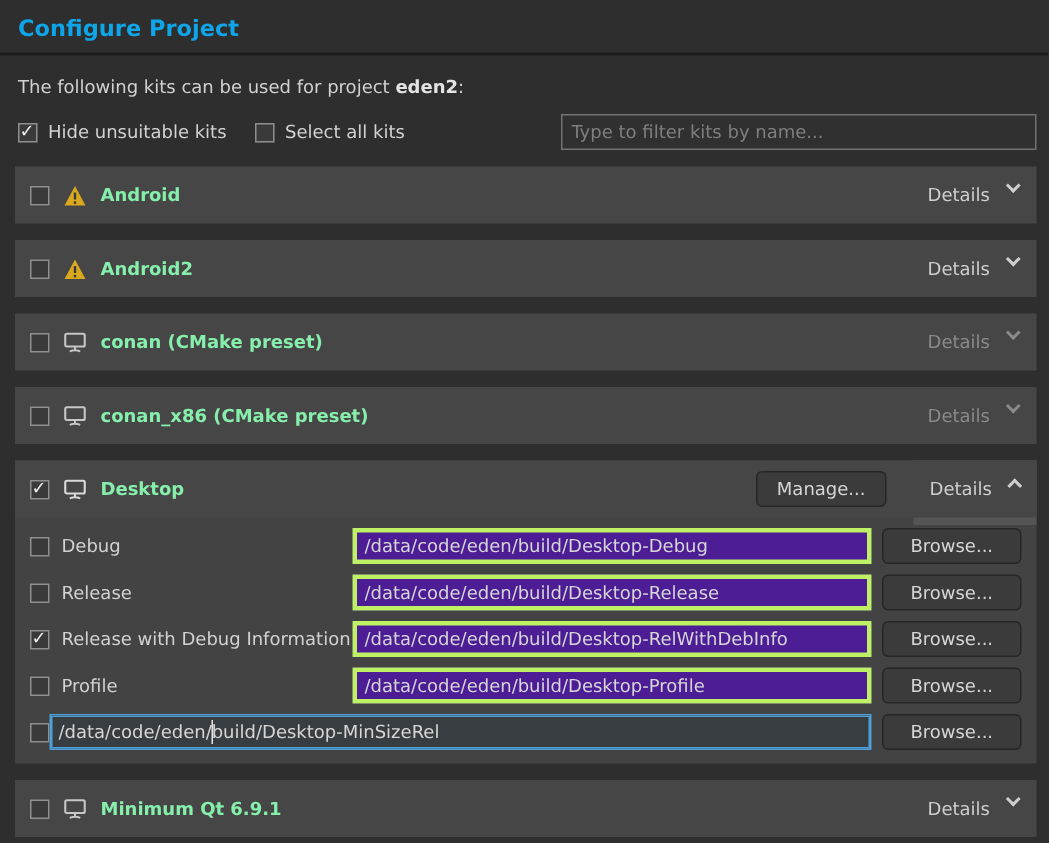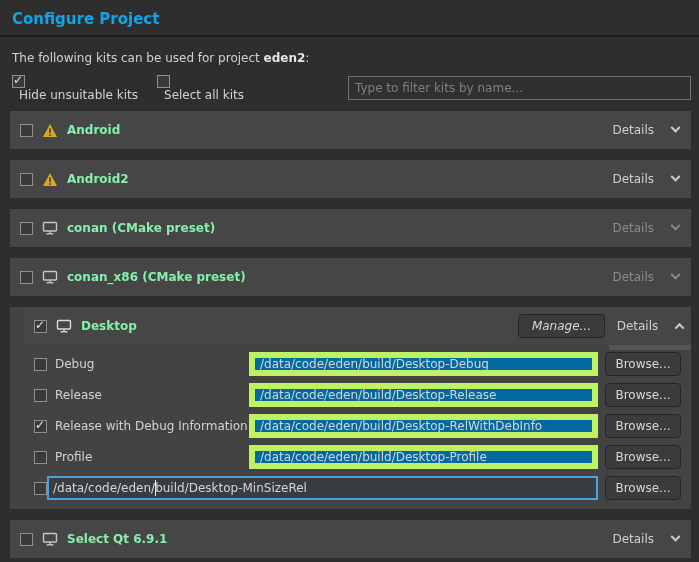--- a/index.html
+++ b/index.html
@@ -27,96 +27,95 @@
   .cb {
     width:13px; height:13px; flex:none;
     background:#3a3a3a; border:1px solid #8f8f8f;
     position:relative; display:inline-block; cursor:default;
   }
   .cb[data-checked="true"]::after {
     content:"✓"; position:absolute; left:0px; top:-3px;
     font-size:12px; font-weight:bold; color:#ececec;
   }
   .cb-label { margin-left:7px; color:#d2d2d2; }
-  .toolbar .group { display:flex; margin-right:19px;flex-direction:column; }
+  .toolbar .group { display:flex; align-items:center; margin-right:19px; }
   .filter-input {
     flex:1; height:24px; margin-left:85px;
     background:#303030; border:1px solid #727272;
     color:#d6d6d6; font-family:inherit; font-size:12px;
     padding:0 6px; outline:none;
   }
   .filter-input::placeholder { color:#7f7f7f; }
 
   
   .kit-row {
     margin:11px 8px 0 10px; height:38px;
     background:#464646;
     display:flex; align-items:center;
     padding:0 12px 0 10px;
     position:relative;
   }
   .kit-icon { margin-left:9px; display:inline-flex; flex:none; }
   .kit-name { margin-left:9px; font-weight:bold; color:#86efac; }
   .spacer { flex:1; }
   .details-btn {
-    display:flex; align-items:center; gap:18px;
+    display:flex; align-items:flex-start; gap:12px;
     color:#cfcfcf; cursor:default;
   }
   .details-btn[data-enabled="false"] { color:#8a8a8a; }
   .chev {
     width:7px; height:7px; display:inline-block;
     border-right:2px solid currentColor; border-bottom:2px solid currentColor;
     transform:rotate(45deg) translate(-2px,-2px);
   }
   .chev[data-dir="up"] { transform:rotate(-135deg) translate(-1px,-1px); }
 
   
   .kit-section {
     margin:11px 8px 0 10px;
     background:#434343;
     padding-bottom:9px;
     position:relative;
-    padding-left:14px;
   }
   .kit-section .kit-row { margin:0; background:#464646; }
   .details-tab {
     position:absolute; top:0; right:0; width:82px; height:43px;
     background:#555555;
   }
   .kit-section .details-btn { position:relative; width:82px; margin-right:-12px; justify-content:center; }
   .btn {
     height:24px; background:#3b3b3b;
     border:1px solid #262626; border-radius:4px;
     color:#d6d6d6; font-family:inherit; font-size:12px;
     padding:0 13px; cursor:default;
   }
-  .manage-btn { position:relative; margin-right:4px;font-style:italic; }
+  .manage-btn { position:relative; margin-right:18px; }
   .cfg-row {
     display:flex; align-items:center; height:24px;
     margin:7px 10px 0 10px;
   }
   .cfg-row:first-of-type { margin-top:11px; }
   .cfg-label { margin-left:8px; width:194px; flex:none; color:#d2d2d2; }
   .path-wrap { flex:1; position:relative; height:24px; }
   .path-input {
     width:100%; height:24px;
-    background:#0369a1; border:6px solid #bef264;
+    background:#4c1d95; border:3px solid #bef264;
     color:#d6d6d6; font-family:inherit; font-size:12px;
     padding:0 5px; outline:none;
   }
   .path-wrap[data-focused="true"] .path-input {
     border:1px solid #4f9fd8; box-shadow:0 0 0 1px #4f9fd8 inset;
     background:#383d41;
   }
   .caret { display:none; }
   .path-wrap[data-focused="true"] .caret {
     display:block; position:absolute; left:108px; top:4px;
     width:1px; height:16px; background:#e6e6e6;
   }
-  .browse-btn { margin-left:7px; width:76px; flex:none; padding:0; }
+  .browse-btn { margin-left:7px; width:93px; flex:none; padding:0; }
 
   svg { display:block; }
 </style>
 </head>
 <body>
 
 <div class="title">Configure Project</div>
 <div class="separator"></div>
 <div class="intro"><span>The following kits can be used for project </span><b>eden2</b><span>:</span></div>
 
@@ -268,19 +267,19 @@
 </div>
 
 <div class="kit-row">
   <span class="cb" data-checked="false"></span>
   <span class="kit-icon">
     <svg width="16" height="15" viewBox="0 0 16 15">
         <rect x="1.5" y="1.5" width="13" height="8.5" rx="1" fill="none" stroke="#c6c6c6" stroke-width="1.4"></rect>
         <path d="M8 10 L8 12.2 M4.5 13.2 Q8 11.8 11.5 13.2" fill="none" stroke="#c6c6c6" stroke-width="1.3"></path>
       </svg>
   </span>
-  <span class="kit-name">Select Qt 6.9.1</span>
+  <span class="kit-name">Minimum Qt 6.9.1</span>
   <span class="spacer"></span>
   <span class="details-btn" data-enabled="true">
     <span>Details</span>
     <span class="chev" data-dir="down"></span>
   </span>
 </div>
 
 </body></html>

